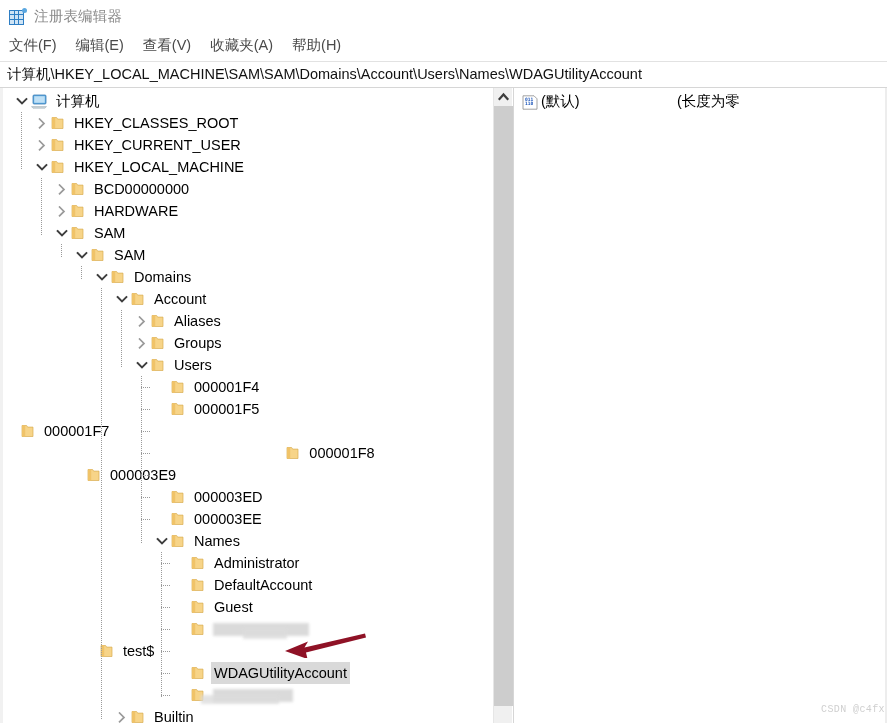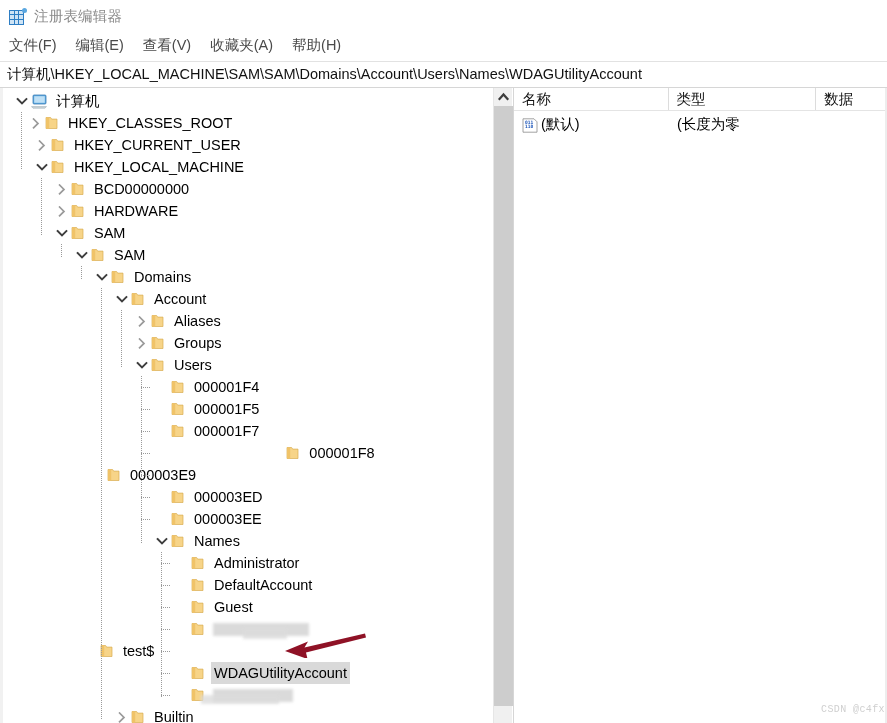--- a/index.html
+++ b/index.html
@@ -343,21 +343,21 @@
               <path d="M1.6 3 L6 7.4 L10.4 3" fill="none" stroke="#3d3d3d" stroke-width="1.9" stroke-linecap="square"></path>
             </svg>
           </span>
           <span class="monitor"><svg width="17" height="15" viewBox="0 0 17 15">
               <rect x="2" y="1" width="13" height="9" rx="1" fill="#5aa7e0" stroke="#3d7fb5" stroke-width="0.8"></rect>
               <rect x="3.2" y="2.2" width="10.6" height="6.6" fill="#bfe0f6"></rect>
               <path d="M0.5 12.6 h15 l-1.6 1.6 H2 Z" fill="#cfd6da" stroke="#9fb0b8" stroke-width="0.6"></path>
             </svg></span>
           <span class="label">计算机</span>
         </div>
-        <div class="row" style="padding-left: 24px;">
+        <div class="row" style="padding-left: 30px;">
           <span class="twisty">
             <svg width="12" height="11" viewBox="0 0 12 11">
               <path d="M3.6 1 L8 5.4 L3.6 9.8" fill="none" stroke="#9a9a9a" stroke-width="1.7" stroke-linecap="square"></path>
             </svg>
           </span>
           <span class="folder"><svg width="13" height="14" viewBox="0 0 13 14">
               <path d="M1 1.5 h4.6 l1.1 1.6 H12 v9.4 H1 Z" fill="#f7d488" stroke="#d8ad52" stroke-width="0.7"></path>
               <path d="M1 1.5 h3.2 v11 H1 Z" fill="#f0c368"></path>
             </svg></span>
           <span class="label">HKEY_CLASSES_ROOT</span>
@@ -503,37 +503,37 @@
           <span class="label">000001F4</span>
         </div>
         <div class="row" style="padding-left: 150px;">
           <span class="twisty"></span>
           <span class="folder"><svg width="13" height="14" viewBox="0 0 13 14">
               <path d="M1 1.5 h4.6 l1.1 1.6 H12 v9.4 H1 Z" fill="#f7d488" stroke="#d8ad52" stroke-width="0.7"></path>
               <path d="M1 1.5 h3.2 v11 H1 Z" fill="#f0c368"></path>
             </svg></span>
           <span class="label">000001F5</span>
         </div>
-        <div class="row" style="padding-left: 150px;">
+        <div class="row" style="">
           <span class="twisty"></span>
           <span class="folder"><svg width="13" height="14" viewBox="0 0 13 14">
               <path d="M1 1.5 h4.6 l1.1 1.6 H12 v9.4 H1 Z" fill="#f7d488" stroke="#d8ad52" stroke-width="0.7"></path>
               <path d="M1 1.5 h3.2 v11 H1 Z" fill="#f0c368"></path>
             </svg></span>
           <span class="label">000001F7</span>
         </div>
         <div class="row" style="padding-left: 150px; justify-content: center;">
           <span class="twisty"></span>
           <span class="folder"><svg width="13" height="14" viewBox="0 0 13 14">
               <path d="M1 1.5 h4.6 l1.1 1.6 H12 v9.4 H1 Z" fill="#f7d488" stroke="#d8ad52" stroke-width="0.7"></path>
               <path d="M1 1.5 h3.2 v11 H1 Z" fill="#f0c368"></path>
             </svg></span>
           <span class="label">000001F8</span>
         </div>
-        <div class="row" style="padding-left: 86px;">
+        <div class="row" style="padding-left: 66px;">
           <span class="twisty"></span>
           <span class="folder"><svg width="13" height="14" viewBox="0 0 13 14">
               <path d="M1 1.5 h4.6 l1.1 1.6 H12 v9.4 H1 Z" fill="#f7d488" stroke="#d8ad52" stroke-width="0.7"></path>
               <path d="M1 1.5 h3.2 v11 H1 Z" fill="#f0c368"></path>
             </svg></span>
           <span class="label">000003E9</span>
         </div>
         <div class="row" style="padding-left: 150px;">
           <span class="twisty"></span>
           <span class="folder"><svg width="13" height="14" viewBox="0 0 13 14">
@@ -660,25 +660,20 @@
   <div class="vscroll">
     <div class="btn-up">
       <svg width="19" height="18" viewBox="0 0 19 18">
         <path d="M5.5 11 L9.5 6.5 L13.5 11" fill="none" stroke="#3d3d3d" stroke-width="2.2" stroke-linecap="square"></path>
       </svg>
     </div>
     <div class="thumb"></div>
   </div>
 
   <div class="list-pane">
-    <div class="list-header">
-      <div class="col col-name">名称</div>
-      <div class="col col-type">类型</div>
-      <div class="col col-data">数据</div>
-    </div>
     <div id="value-rows">
         <div class="list-row">
           <div class="cell c-name">
             <span class="str-icon"><svg width="16" height="15" viewBox="0 0 16 15">
                 <path d="M1 0.8 h11 l3 3 v10.4 H1 Z" fill="#ffffff" stroke="#8c8c8c" stroke-width="0.8"></path>
                 <rect x="2.2" y="2" width="10.4" height="8.6" fill="#ffffff"></rect>
                 <text x="3" y="6.4" font-family="DejaVu Sans Mono, monospace" font-size="4.6" fill="#1b54b8" font-weight="bold">011</text>
                 <text x="3" y="10.4" font-family="DejaVu Sans Mono, monospace" font-size="4.6" fill="#1b54b8" font-weight="bold">110</text>
               </svg></span>
             <span>(默认)</span>

